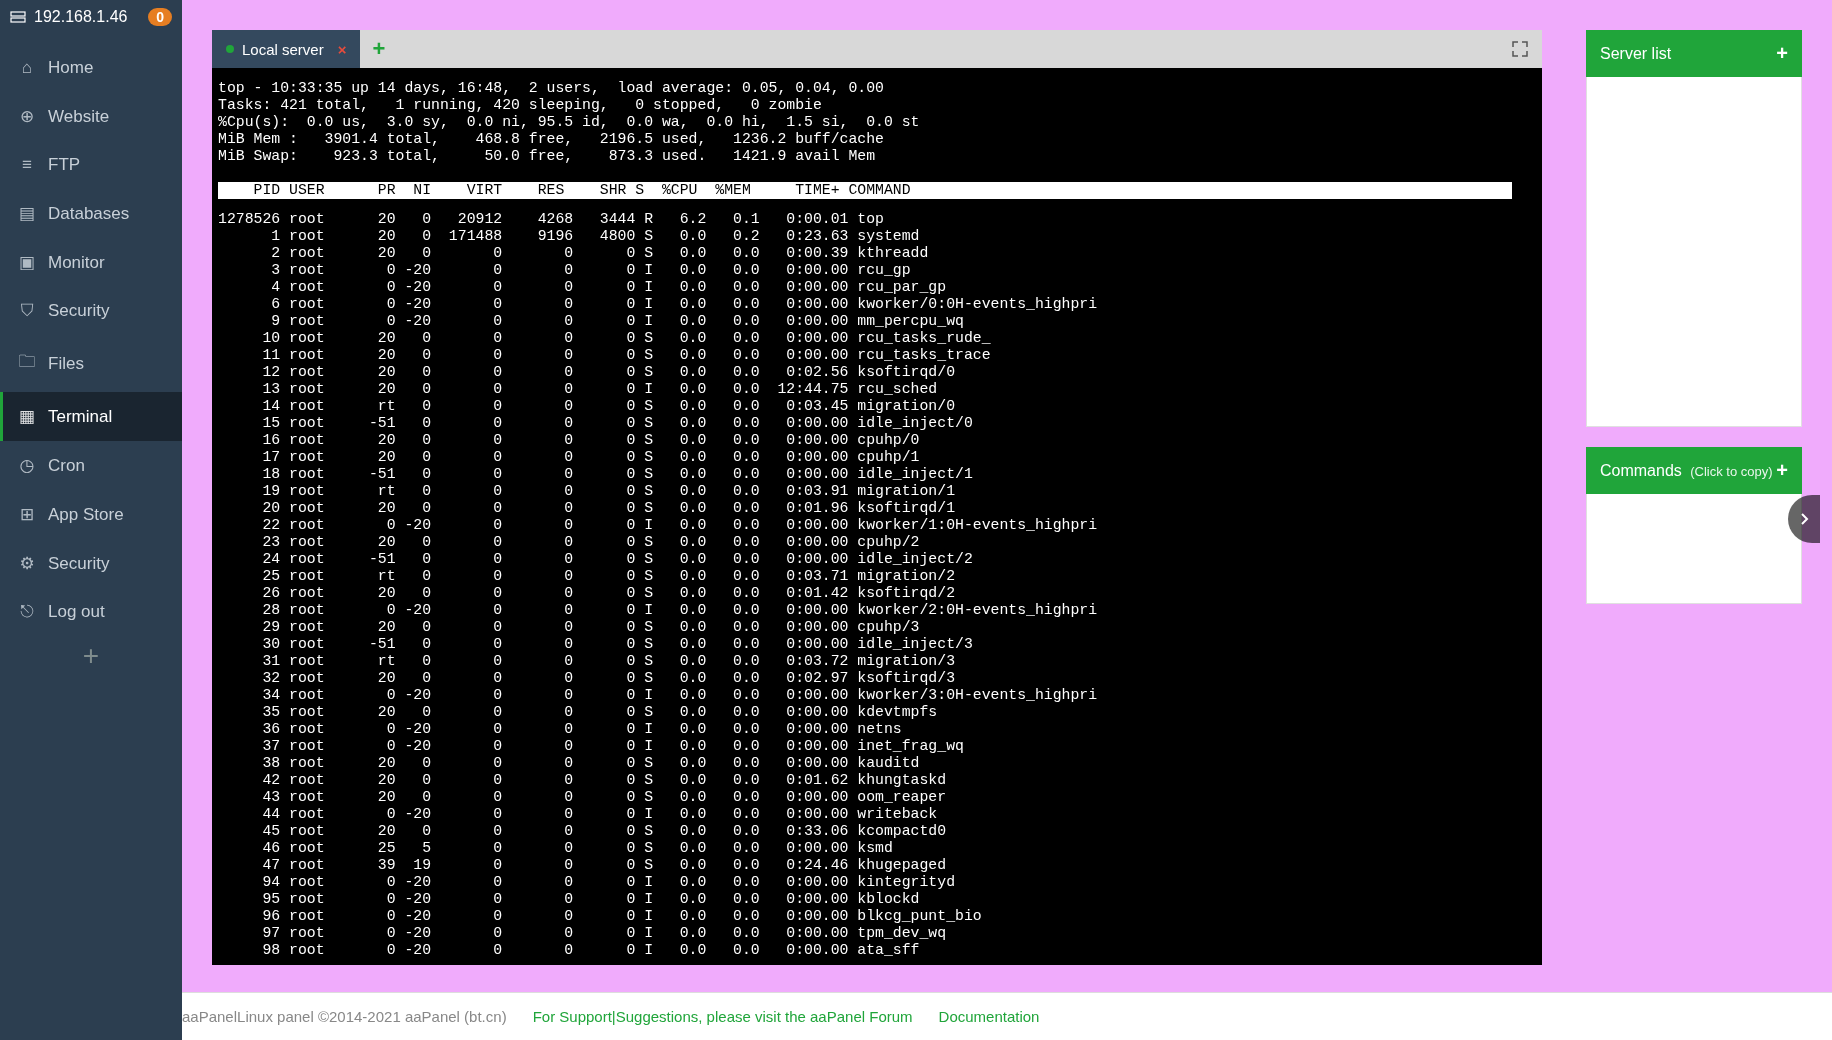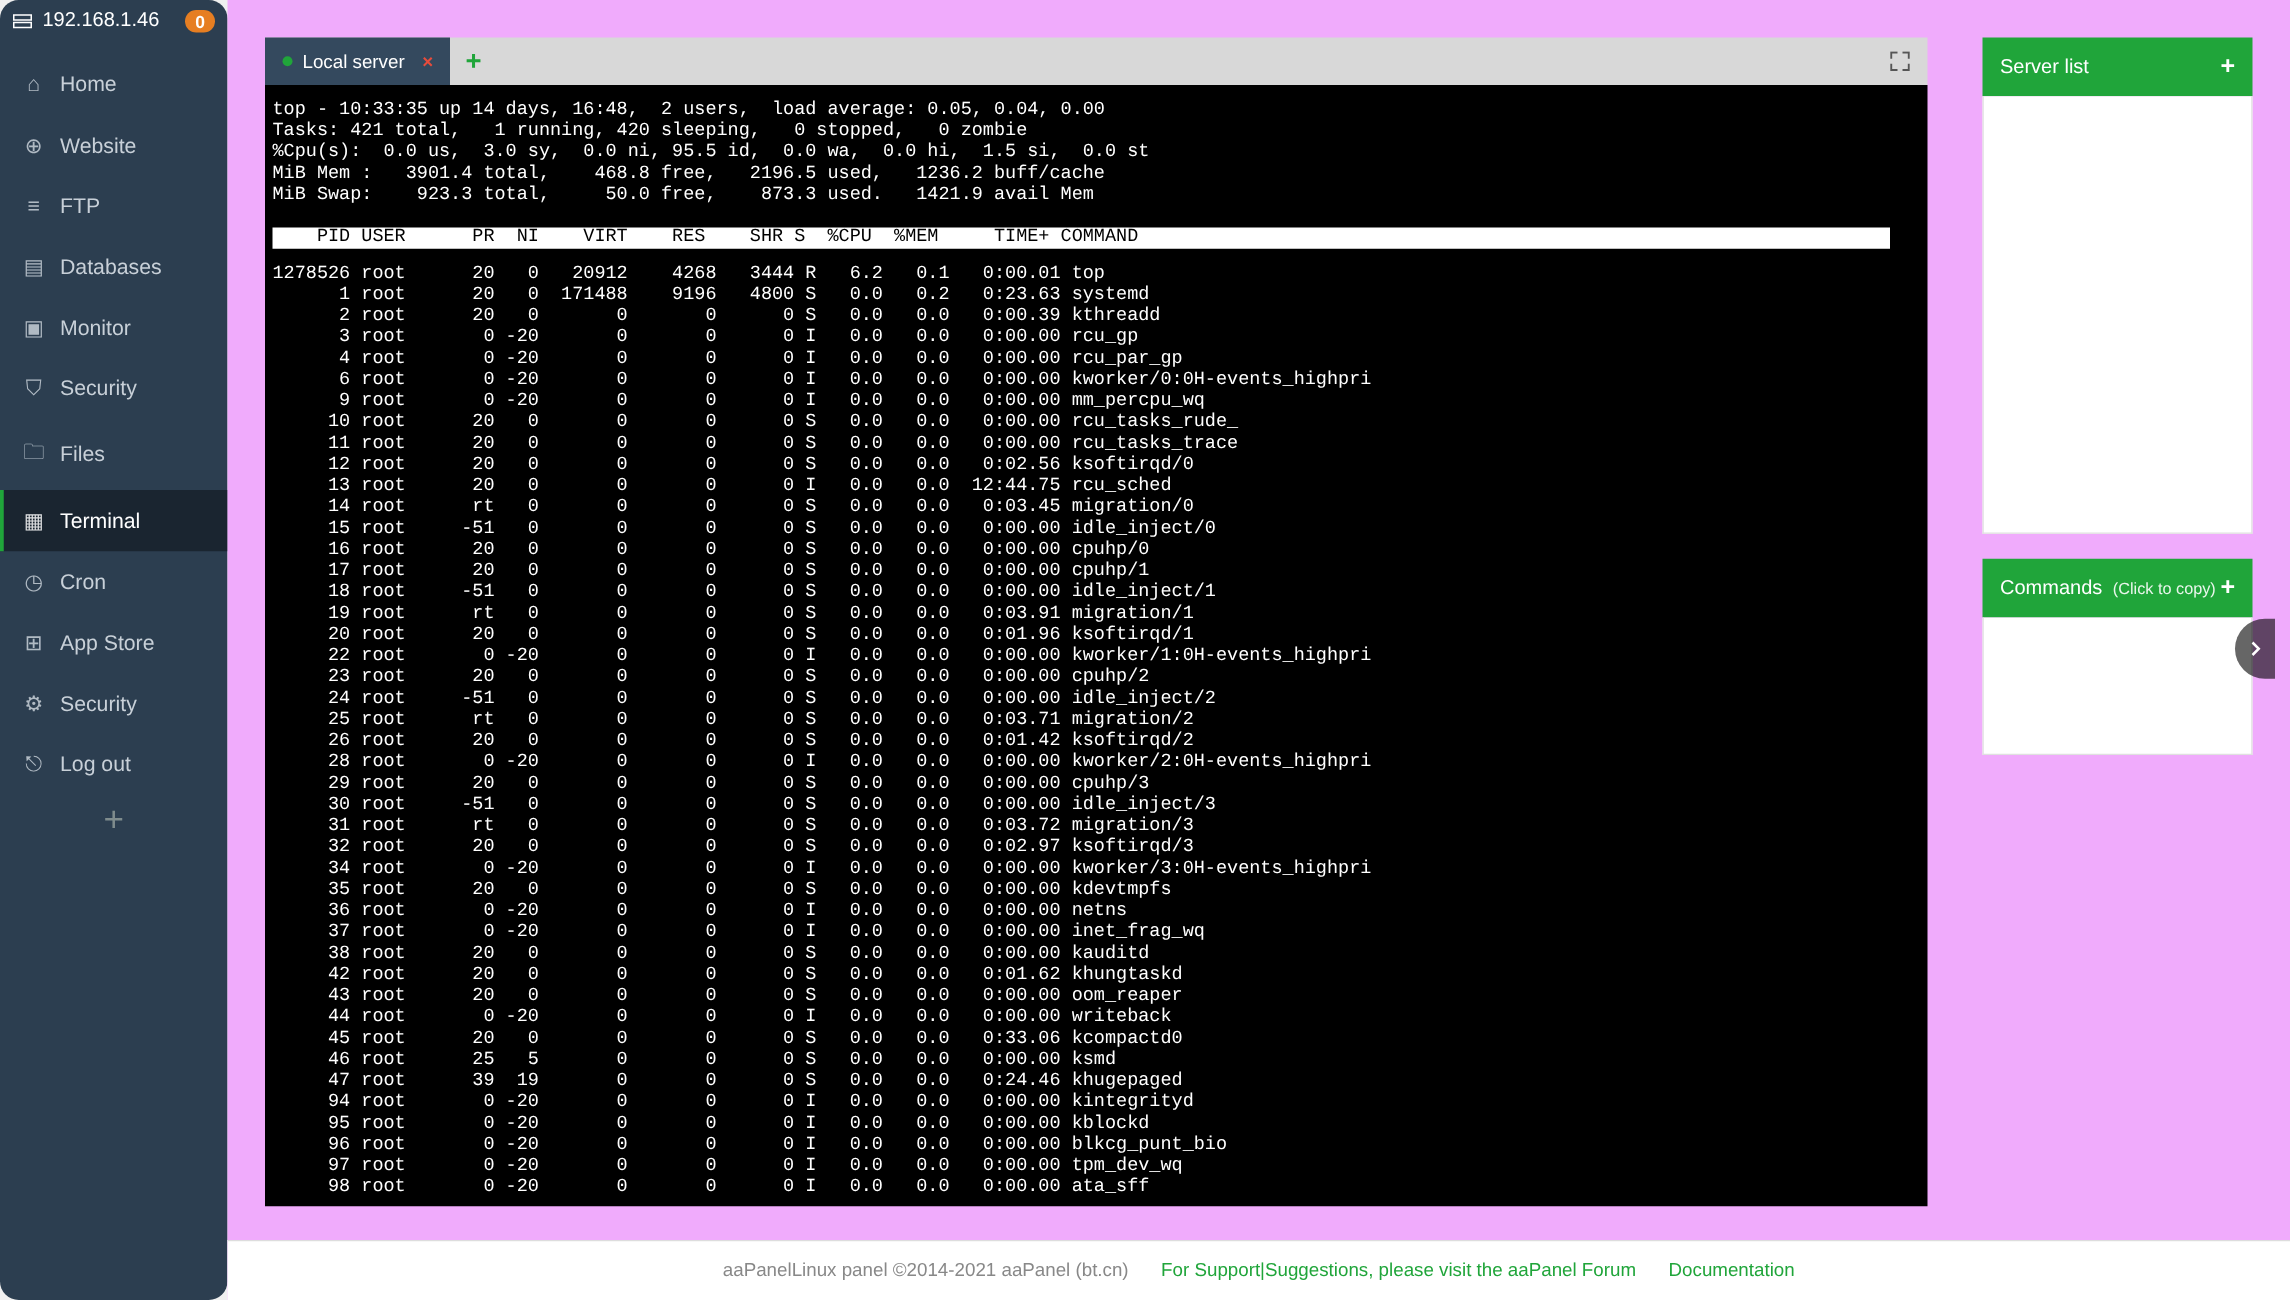--- a/index.html
+++ b/index.html
@@ -12,21 +12,20 @@
   position: relative;
 }
 .sidebar {
   position: absolute;
   left: 0;
   top: 0;
   width: 182px;
   height: 100%;
   background: #2c3e50;
   color: #fff;
-  border-radius: 15px;
 }
 .sidebar-ip {
   display: flex;
   align-items: center;
   padding: 8px 10px;
   color: #fff;
   font-size: 16px;
   gap: 8px;
 }
 .ip-badge {
@@ -176,21 +175,20 @@
 .footer {
   position: absolute;
   left: 0;
   right: 0;
   bottom: 0;
   height: 48px;
   background: #fff;
   border-top: 1px solid #ddd;
   display: flex;
   align-items: center;
-  justify-content: center;
   gap: 26px;
   font-size: 15px;
   color: #888;
 }
 .footer a { color: #20a53a; text-decoration: none; }
 svg { display: block; }
 </style>
 </head>
 <body>
 

